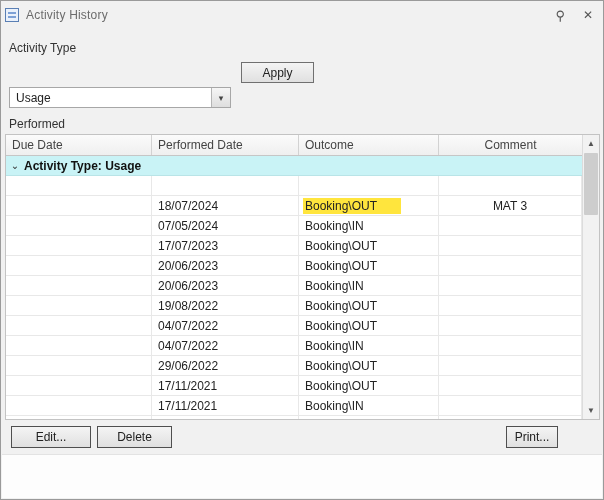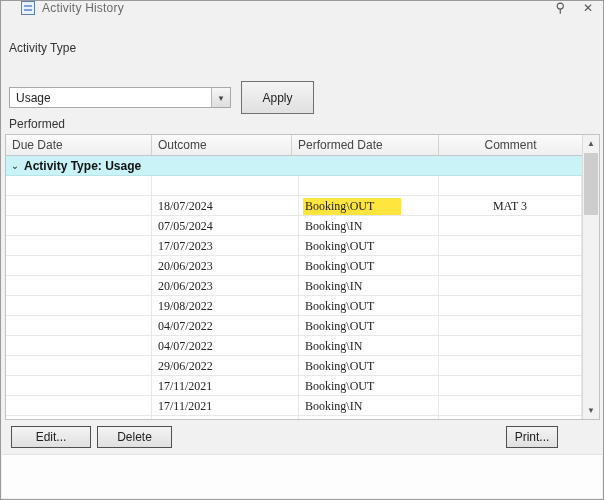--- a/index.html
+++ b/index.html
@@ -4,21 +4,21 @@
 <style>
   * { margin:0; padding:0; box-sizing:border-box; }
   html,body { width:604px; height:500px; background:#ffffff; font-family:"Liberation Sans", sans-serif; }
   .window {
     position:relative; width:604px; height:500px;
     background:#f1f1f1; border:1px solid #9a9a9a;
     overflow:hidden;
   }
   
   .titlebar {
-    height:28px; display:flex; align-items:flex-start; padding:0 10px 0 20px;
+    height:28px; display:flex; align-items:center; padding:0 10px 0 4px;
     color:#6b6b6b; font-size:12px;
   }
   .win-icon {
     width:14px; height:14px; margin-right:7px;
     border:1px solid #5a7fb4; background:#eaf1fb; position:relative;
   }
   .win-icon::before, .win-icon::after {
     content:""; position:absolute; left:2px; right:2px; height:2px; background:#7da1d6;
   }
   .win-icon::before { top:3px; }
@@ -38,41 +38,41 @@
   .combo-arrow {
     width:19px; background:linear-gradient(#f6f6f6,#dedede);
     border-left:1px solid #b5b5b5; display:flex; align-items:center; justify-content:center;
     font-size:9px; color:#444;
   }
   .btn {
     background:linear-gradient(#f4f4f4,#e0e0e0);
     border:1px solid #707070; font-size:12px; color:#222;
     display:flex; align-items:center; justify-content:center; cursor:default;
   }
-  .apply-btn { position:absolute; left:240px; top:80px; width:73px; height:33px;text-align:center; }
+  .apply-btn { position:absolute; left:240px; top:61px; width:73px; height:21px;text-align:center; }
 
   
   .grid {
     position:absolute; left:4px; top:133px; width:595px; height:286px;
     background:#fff; border:1px solid #c3c3c3; overflow:hidden;
   }
   .grid-inner { position:absolute; left:0; top:0; right:17px; bottom:0; }
   .thead { display:flex; height:21px; background:linear-gradient(#fbfbfb,#efefef); border-bottom:1px solid #c6c6c6; }
   .hcell {
     font-size:12px; color:#444; padding:3px 6px;
     border-right:1px solid #d2d2d2; overflow:hidden; white-space:nowrap;
   }
   .c0 { width:146px; } .c1 { width:147px; } .c2 { width:140px; } .c3 { flex:1; border-right:none;text-align:center; }
   .group-row {
     height:20px; background:var(--group,#c9f3f6); display:flex; align-items:center;
     font-size:12px; font-weight:bold; color:#111; border-bottom:1px solid #b9e4e7;
   }
   .chev { width:18px; text-align:center; font-size:10px; font-weight:normal; color:#333; }
   .tbody { }
-  .trow { display:flex; height:20px;font-family:Liberation Serif, serif; }
+  .trow { display:flex; height:20px; }
   .tcell {
     font-size:12px; color:#222; padding:3px 6px;
     border-right:1px solid #e8e8e8; border-bottom:1px solid #e8e8e8;
     overflow:hidden; white-space:nowrap;
   }
   .hl {
     background:var(--hl,#ffe53d); display:inline-block; min-width:98px;
     margin:-1px -2px; padding:1px 2px;
   }
 
@@ -127,22 +127,22 @@
     <span class="combo-value">Any</span>
     <span class="combo-arrow">▾</span>
   </div>
 
   <button class="btn apply-btn">Apply</button>
 
   <div class="grid">
     <div class="grid-inner">
       <div class="thead">
         <div class="hcell c0">Due Date</div>
+        <div class="hcell c1">Performed Date</div>
         <div class="hcell c2">Outcome</div>
-        <div class="hcell c1">Performed Date</div>
         <div class="hcell c3">Comment</div>
       </div>
       <div class="group-row">
         <span class="chev">⌄</span>
         <span>Activity Type: Usage</span>
       </div>
       <div class="tbody">
           <div class="trow">
             <div class="tcell c0"></div>
             <div class="tcell c1"></div>

